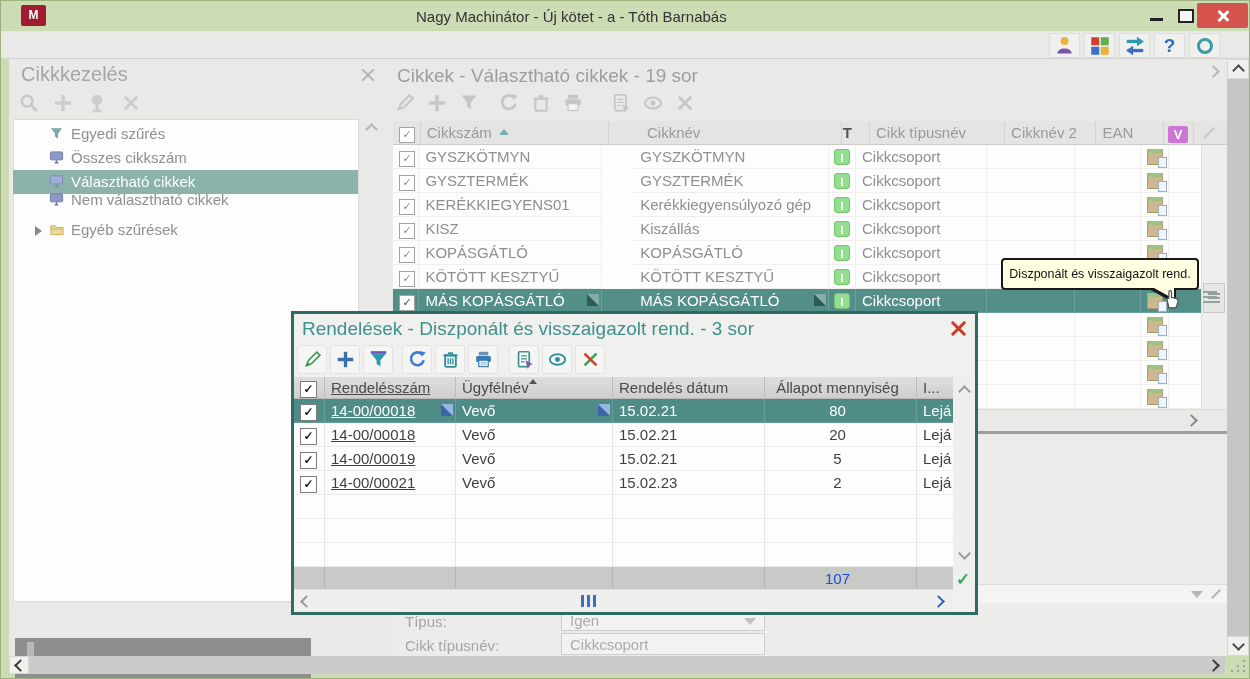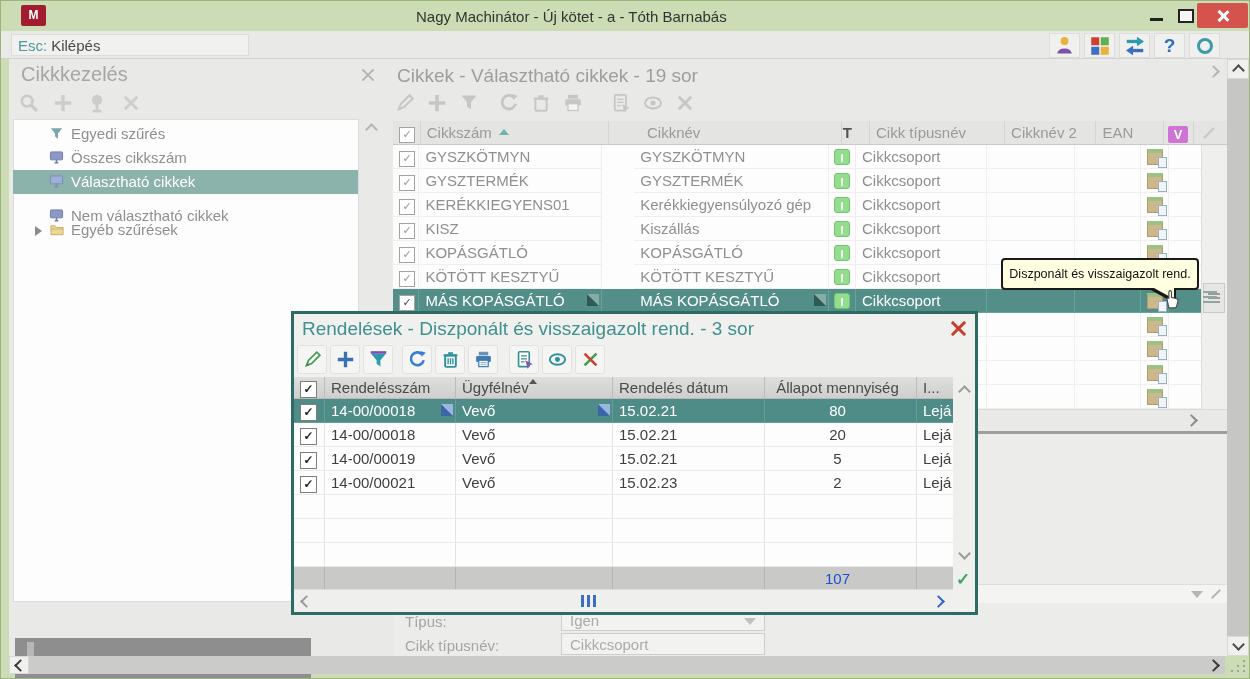--- a/index.html
+++ b/index.html
@@ -87,21 +87,21 @@
   #dlg-close::before,#dlg-close::after{content:"";position:absolute;left:7px;top:-1px;width:3px;height:19px;background:#cb3a2a;border-radius:1px;}
   #dlg-close::before{transform:rotate(45deg);} #dlg-close::after{transform:rotate(-45deg);}
   .dbtn{position:absolute;top:31px;width:30px;height:29px;background:#f5f5f3;border:1px solid #e2e2e0;border-radius:3px;
         display:flex;align-items:center;justify-content:center;box-sizing:border-box;}
   .dhdr{display:flex;position:absolute;left:0px;top:63px;width:659px;height:22px;background:linear-gradient(#dedede,#cfcfcd);border-bottom:1px solid #b9b9b7;box-sizing:border-box;}
   .dhdr>div{box-sizing:border-box;border-right:1px solid #bcbcba;padding:2px 0 0 6px;font-size:15px;color:#4a4a4a;white-space:nowrap;overflow:hidden;position:relative;}
   .drow{display:flex;position:absolute;left:0px;width:659px;height:24px;background:#fdfdfd;}
   .drow>div{box-sizing:border-box;border-right:1px solid #e4e4e2;border-bottom:1px solid #eaeae8;padding:3px 0 0 6px;font-size:15px;color:#3f3f3f;white-space:nowrap;overflow:hidden;position:relative;}
   .drow.sel{background:#4f8c88;} .drow.sel>div{color:#fff;border-color:#63a09b;}
   .drow.sum{background:#c9c9c7;} .drow.sum>div{border-color:#b5b5b3;color:#1d4ed8;border-bottom:none;}
-  .d0{width:31px;} .d1{width:131px;} .d2{width:157px;} .d3{width:152px;}
+  .d0{width:31px;} .d1{width:131px;text-decoration:underline;} .d2{width:157px;} .d3{width:152px;}
   .d4{width:152px;text-align:center;padding-right:12px!important;} .d5{width:36px;}
   .dchk{display:inline-block;width:15px;height:15px;background:#fff;border:1px solid #7d7d7b;font-size:12px;font-weight:bold;line-height:14px;text-align:center;color:#1f1f1f;box-sizing:content-box;}
   .dchk::after{content:"✓";}
   #dlg-vstrip{position:absolute;left:659px;top:63px;width:22px;height:212px;background:#efefed;}
   #dlg-hscroll{position:absolute;left:0;top:275px;width:659px;height:23px;background:#efefed;border-top:1px solid #ddddd8;box-sizing:border-box;}
   #dlg-grip{position:absolute;left:287px;top:5px;display:flex;gap:3px;}
   #dlg-grip i{display:block;width:3px;height:12px;background:#3a6fc4;}
   #dlg-check{position:absolute;left:662px;top:255px;font-size:17px;font-weight:bold;color:#3aa85f;}
   #dlg-check::after{content:"✓";}
   
@@ -130,23 +130,20 @@
       </div>
     <div id="max" class="wc">
         <i></i>
       </div>
     <div id="close" class="wc">
         <i></i>
       </div>
   </div>
 
   <div id="menubar">
-    <div id="escbtn">
-      <span class="k">Esc:</span><span class="a">Kilépés</span>
-    </div>
     <div class="topbtn" style="left:1048px;">
       <svg width="21" height="21" viewBox="0 0 16 16">
           <circle cx="8" cy="4.6" r="3" fill="#e8b23d"></circle>
           <path d="M2.4 14 a5.7 4.6 0 0 1 11.2 0 z" fill="#7b52a8"></path>
         </svg>
     </div>
     <div class="topbtn" style="left:1083px;">
       <svg width="20" height="20" viewBox="0 0 16 16">
           <rect x="1" y="1" width="6.4" height="6.4" fill="#d0402f"></rect>
           <rect x="8.6" y="1" width="6.4" height="6.4" fill="#5fae4f"></rect>
@@ -206,21 +203,21 @@
       </svg>
     <span class="lbl">Választható cikkek</span>
   </div>
   <div class="trow" style="top:145px;">
     <svg class="tico" width="15" height="15" viewBox="0 0 16 16">
         <rect x="1.5" y="2" width="13" height="8.5" rx="1" fill="#8b98c8" stroke="#707ca8"></rect>
         <path d="M6 13.5 h4 M8 10.5 v3" stroke="#707ca8" stroke-width="1.6"></path>
       </svg>
     <span class="lbl">Összes cikkszám</span>
   </div>
-  <div class="trow" style="top:203px;">
+  <div class="trow" style="top:187px;">
     <svg class="tico" width="15" height="15" viewBox="0 0 16 16">
         <rect x="1.5" y="2" width="13" height="8.5" rx="1" fill="#8b98c8" stroke="#707ca8"></rect>
         <path d="M6 13.5 h4 M8 10.5 v3" stroke="#707ca8" stroke-width="1.6"></path>
       </svg>
     <span class="lbl">Nem választható cikkek</span>
   </div>
   <div class="trow" style="top:217px;">
     <span class="expander"></span>
     <svg class="tico" width="16" height="15" viewBox="0 0 16 16">
         <path d="M1.5 4 h4.5 l1.5 1.8 h7 v7.7 h-13z" fill="#ecd89a" stroke="#c9ac5e"></path>

